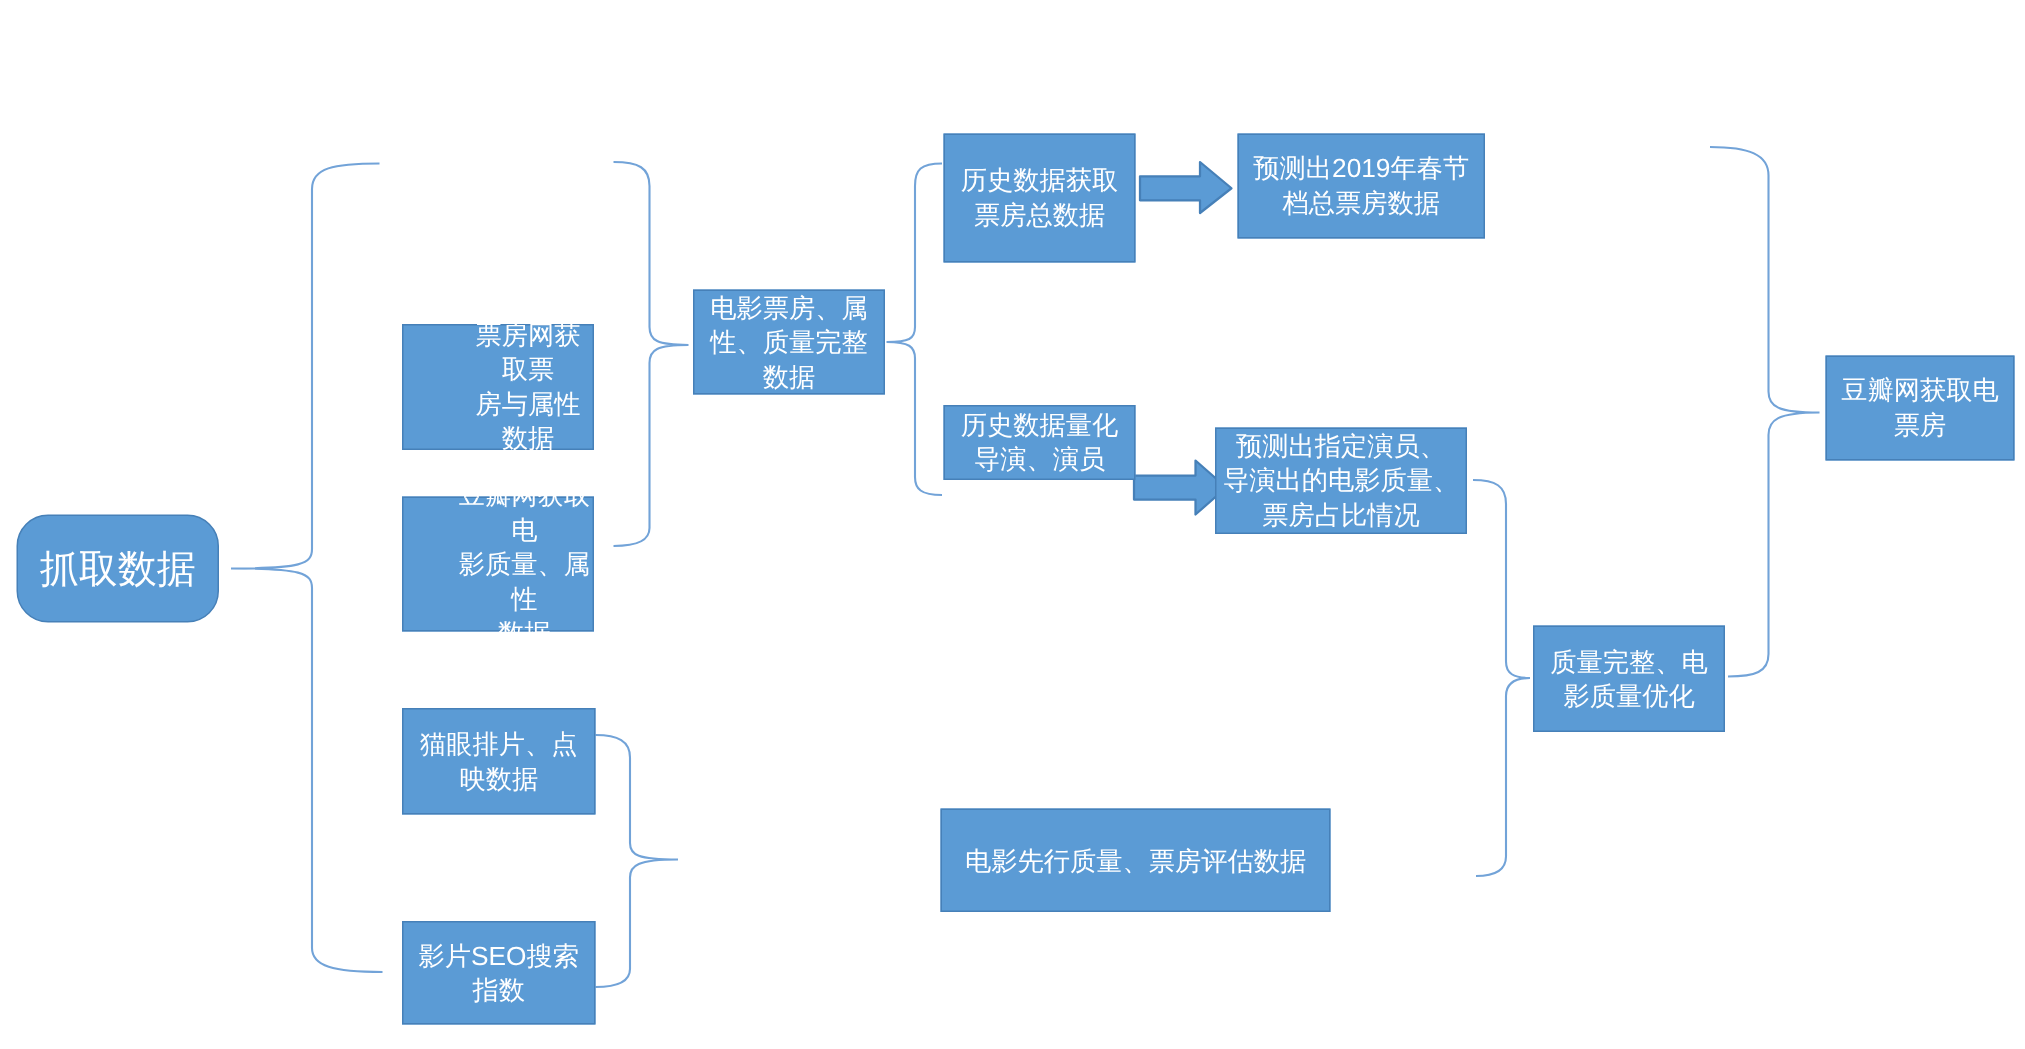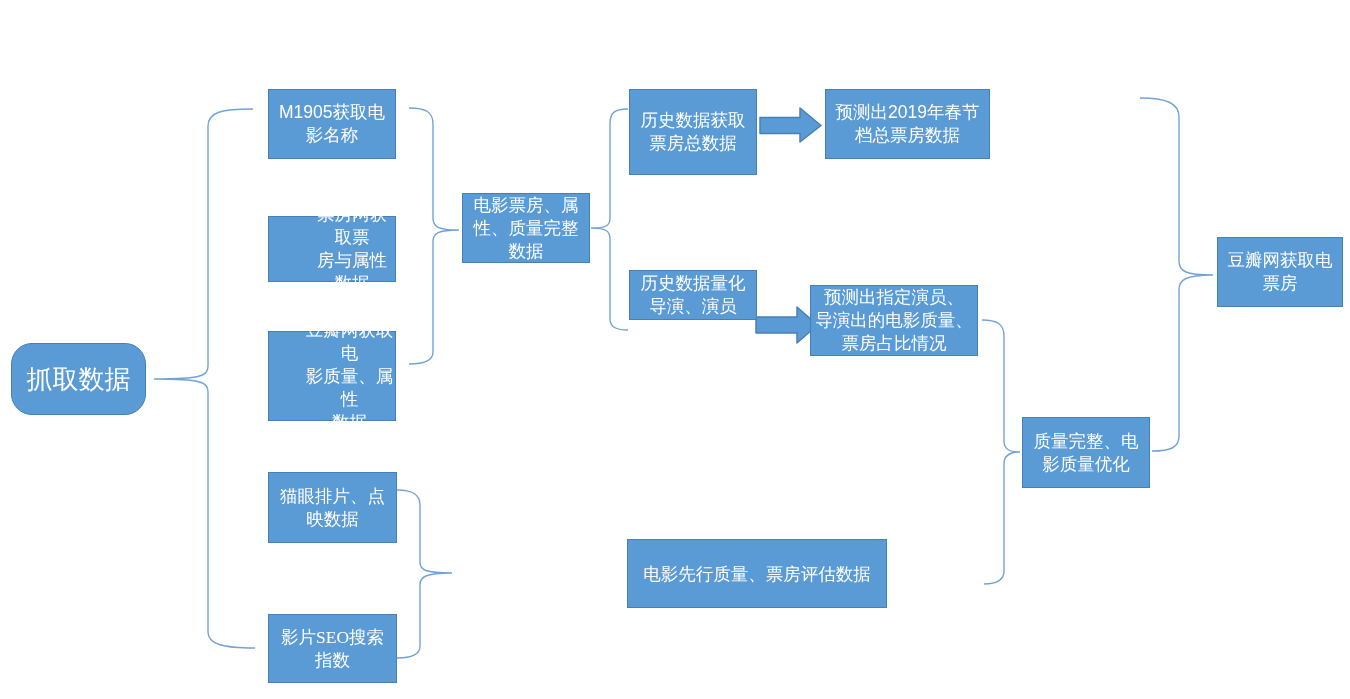--- a/index.html
+++ b/index.html
@@ -53,34 +53,32 @@
 
     <path class="brace" d="M 1140 98 C 1166 98, 1179 103, 1179 117 L 1179 261 C 1179 271, 1185 275, 1213 275 C 1185 275, 1179 280, 1179 290 L 1179 436 C 1179 448, 1170 451, 1152 451"></path>
 
     <path class="arrow" d="M 760 117.5 L 800 117.5 L 800 108 L 821 125.5 L 800 142 L 800 133.5 L 760 133.5 Z"></path>
 
     <path class="arrow" d="M 756 317 L 797 317 L 797 307 L 817.5 325 L 797 343 L 797 333 L 756 333 Z"></path>
   </svg>
 
   <div class="node big" style="left:11px;top:343px;width:135px;height:72px;border-radius:21px;">抓取数据</div>
 
-  <div class="node" style="left:268px;top:89px;width:128px;height:70px;">M1905获取电
-影名称</div>
 
-  <div class="node" style="left:268px;top:216px;width:128px;height:66px;padding-left:40px;">票房网获取票
+  <div class="node" style="left:268px;top:216px;width:128px;height:84px;padding-left:40px;">票房网获取票
 房与属性数据</div>
 
   <div class="node" style="left:268px;top:331px;width:128px;height:90px;padding-left:35px;">豆瓣网获取电
 影质量、属性
 数据</div>
 
   <div class="node" style="left:268px;top:472px;width:129px;height:71px;">猫眼排片、点
 映数据</div>
 
-  <div class="node" style="left:268px;top:614px;width:129px;height:69px;font-family:Liberation Serif, serif;">影片SEO搜索
+  <div class="node" style="left:268px;top:614px;width:129px;height:69px;">影片SEO搜索
 指数</div>
 
   <div class="node" style="left:462px;top:193px;width:128px;height:70px;">电影票房、属
 性、质量完整
 数据</div>
 
   <div class="node" style="left:629px;top:89px;width:128px;height:86px;">历史数据获取
 票房总数据</div>
 
   <div class="node" style="left:629px;top:270px;width:128px;height:50px;">历史数据量化

